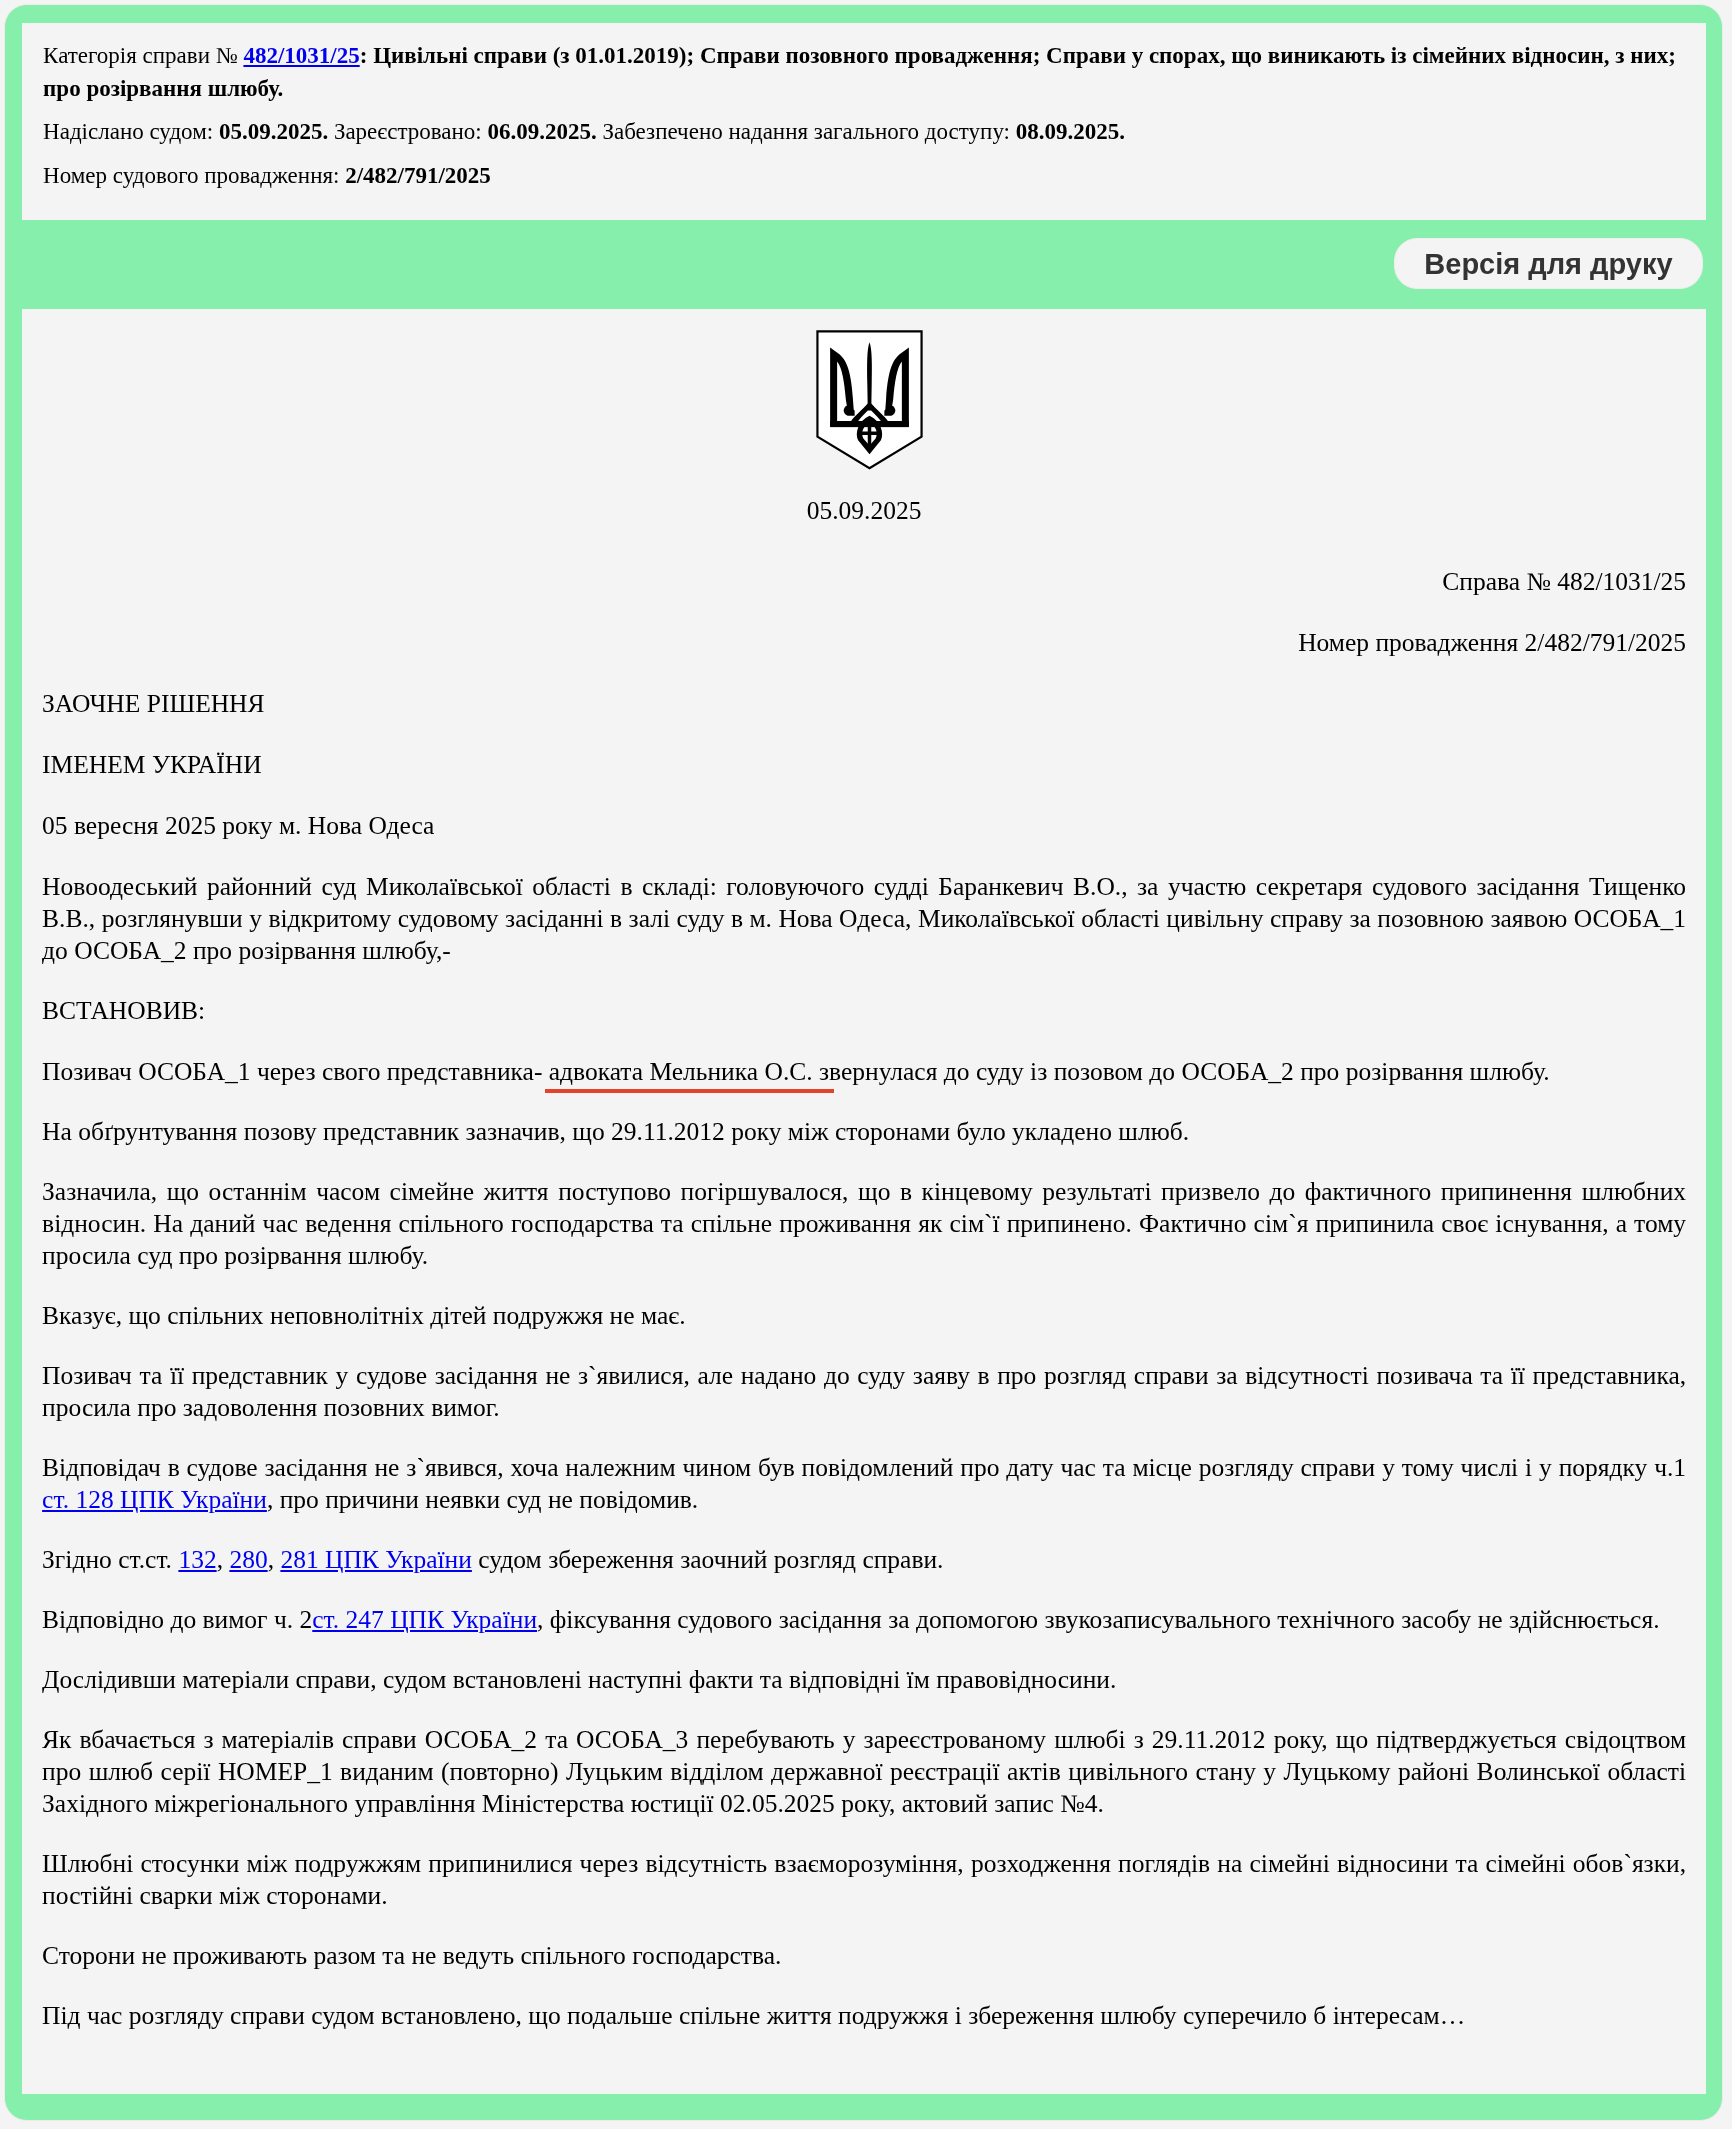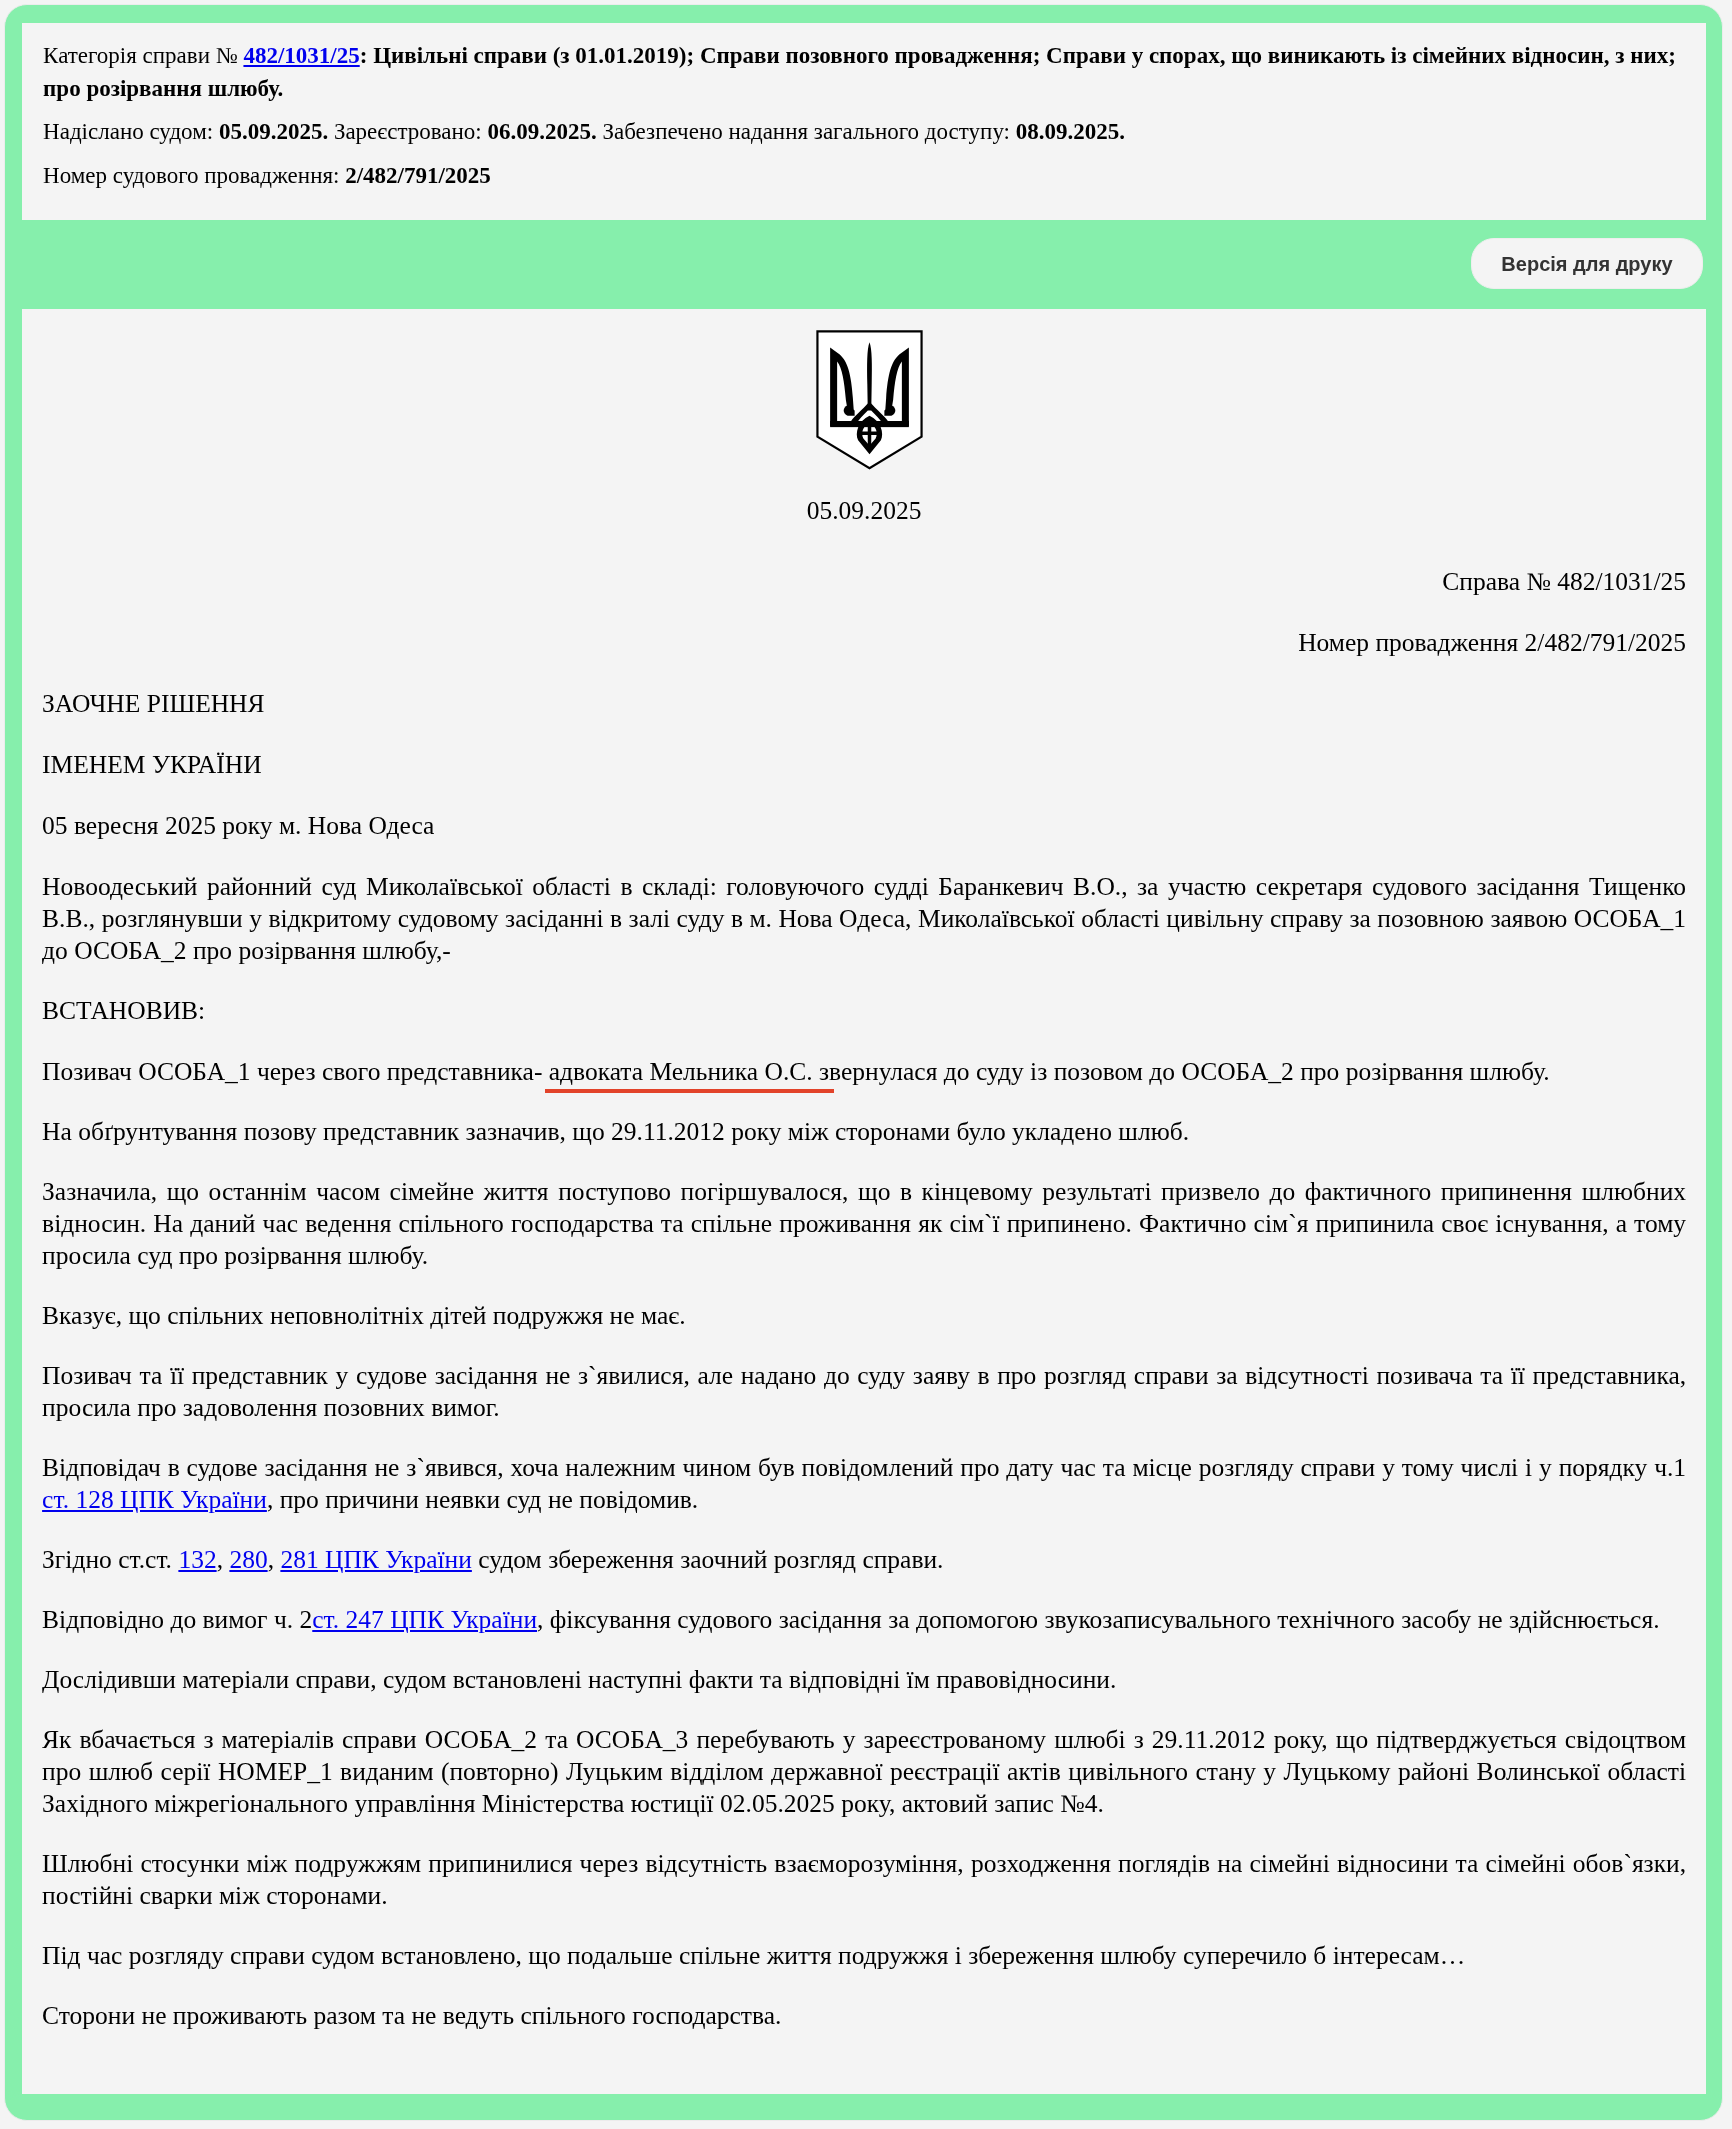--- a/index.html
+++ b/index.html
@@ -58,21 +58,21 @@
     position: absolute;
     right: 3.5px;
     top: 19.3px;
     height: 51px;
     padding: 0 29px;
     border-radius: 23px;
     background: #f4f4f4;
     border: 0.9px solid #eeeeee;
     font-family: "Liberation Sans", sans-serif;
     font-weight: bold;
-    font-size: 20px;
+    font-size: 29px;
     color: #333;
     line-height: 51px;
     cursor: pointer;
     box-sizing: border-box;
   }
   .doc-card {
     position: absolute;
     left: 17.6px;
     top: 304px;
     width: 1684px;
@@ -182,19 +182,19 @@
       <p>На обґрунтування позову представник зазначив, що 29.11.2012 року між сторонами було укладено шлюб.</p>
       <p>Зазначила, що останнім часом сімейне життя поступово погіршувалося, що в кінцевому результаті призвело до фактичного припинення шлюбних відносин. На даний час ведення спільного господарства та спільне проживання як сім`ї припинено. Фактично сім`я припинила своє існування, а тому просила суд про розірвання шлюбу.</p>
       <p>Вказує, що спільних неповнолітніх дітей подружжя не має.</p>
       <p>Позивач та її представник у судове засідання не з`явилися, але надано до суду заяву в про розгляд справи за відсутності позивача та її представника, просила про задоволення позовних вимог.</p>
       <p><span>Відповідач в судове засідання не з`явився, хоча належним чином був повідомлений про дату час та місце розгляду справи у тому числі і у порядку ч.1 </span><a href="#">ст. 128 ЦПК України</a><span>, про причини неявки суд не повідомив.</span></p>
       <p><span>Згідно ст.ст. </span><a href="#">132</a><span>, </span><a href="#">280</a><span>, </span><a href="#">281 ЦПК України</a><span> судом збереження заочний розгляд справи.</span></p>
       <p><span>Відповідно до вимог ч. 2</span><a href="#">ст. 247 ЦПК України</a><span>, фіксування судового засідання за допомогою звукозаписувального технічного засобу не здійснюється.</span></p>
       <p>Дослідивши матеріали справи, судом встановлені наступні факти та відповідні їм правовідносини.</p>
       <p>Як вбачається з матеріалів справи ОСОБА_2 та ОСОБА_3 перебувають у зареєстрованому шлюбі з 29.11.2012 року, що підтверджується свідоцтвом про шлюб серії НОМЕР_1 виданим (повторно) Луцьким відділом державної реєстрації актів цивільного стану у Луцькому районі Волинської області Західного міжрегіонального управління Міністерства юстиції 02.05.2025 року, актовий запис №4.</p>
       <p>Шлюбні стосунки між подружжям припинилися через відсутність взаєморозуміння, розходження поглядів на сімейні відносини та сімейні обов`язки, постійні сварки між сторонами.</p>
+      <p>Сторони не проживають разом та не ведуть спільного господарства.</p>
       <p>Під час розгляду справи судом встановлено, що подальше спільне життя подружжя і збереження шлюбу суперечило б інтересам…</p>
-      <p>Сторони не проживають разом та не ведуть спільного господарства.</p>
     </div>
   </div>
 
 </div>
 
 
 </body></html>

